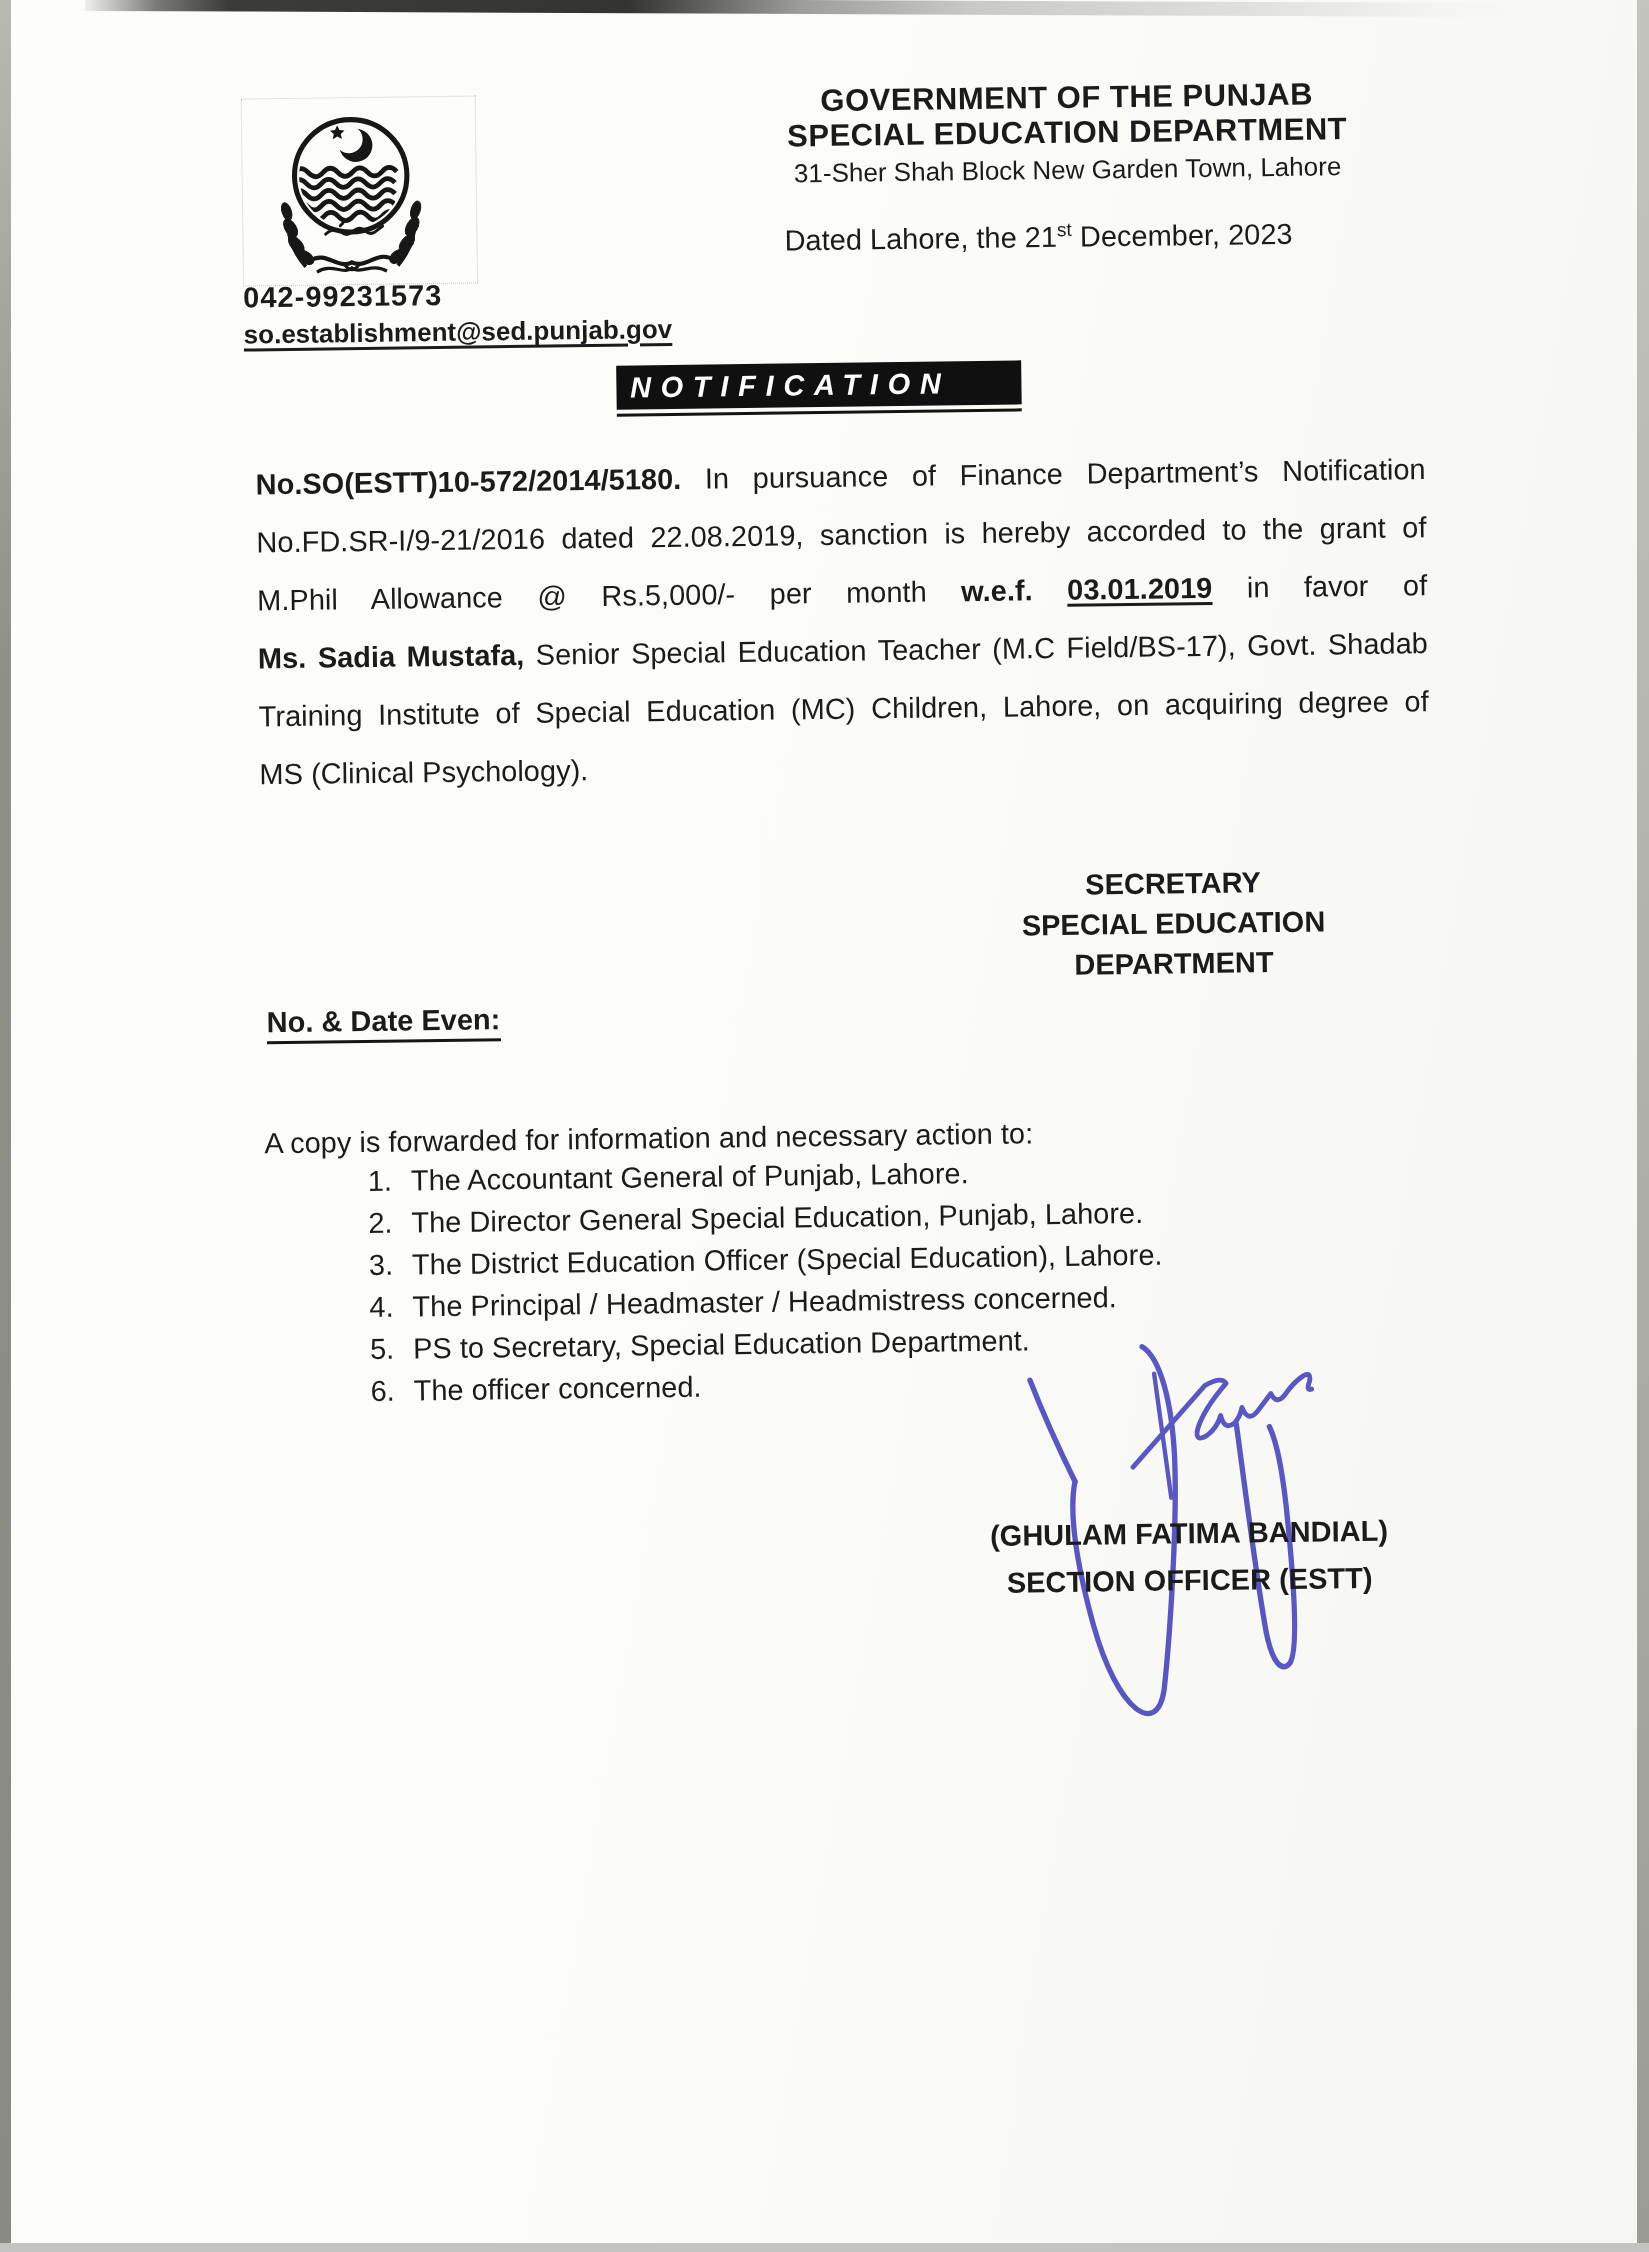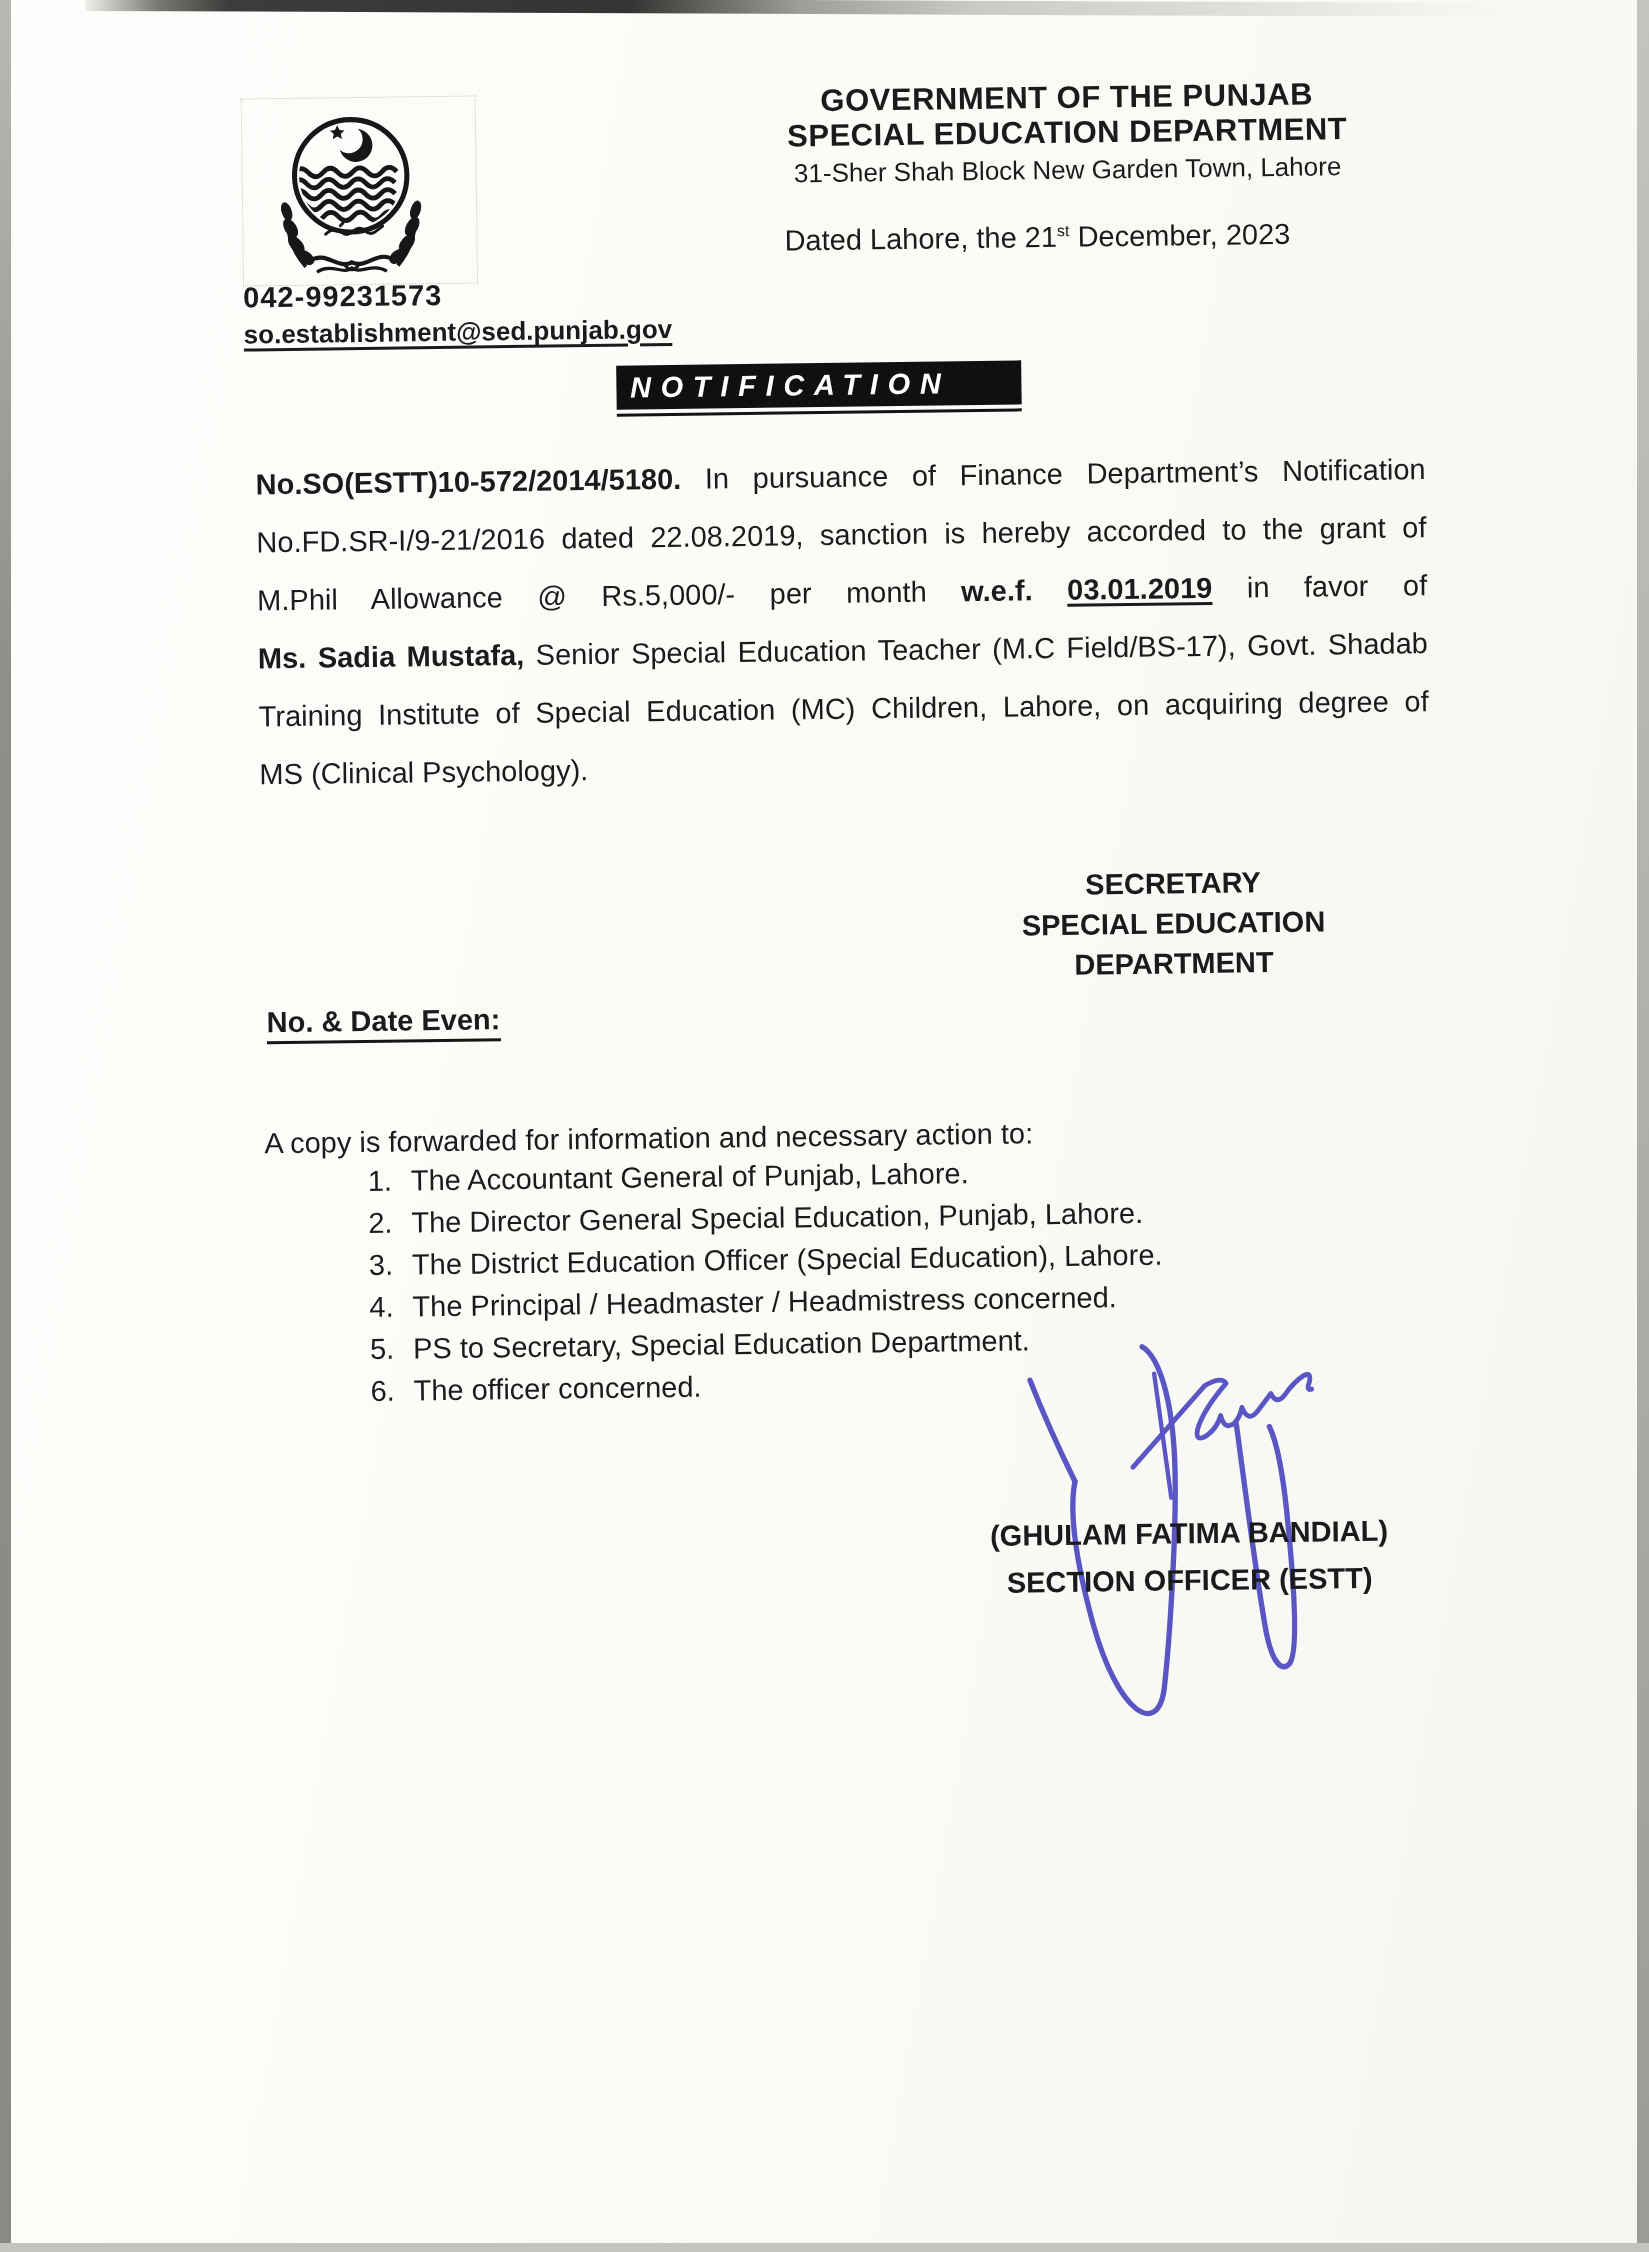--- a/index.html
+++ b/index.html
@@ -22,21 +22,21 @@
   .logo-box{position:absolute;left:254px;top:91px;width:233px;height:186px;
             border:1.9px dotted #c9c9c2;}
   .logo-box svg{position:absolute;left:7.8px;top:3.9px;}
   .phone{position:absolute;left:254px;top:274px;font-size:29px;font-weight:bold;letter-spacing:1px;}
   .email{position:absolute;left:254px;top:312px;font-size:26px;font-weight:bold;
          text-decoration:underline;text-decoration-thickness:2.9px;text-underline-offset:4.9px;}
   .head-block{position:absolute;left:726px;top:83px;width:708px;text-align:center;}
   .head-line{font-size:31px;font-weight:bold;line-height:35px;letter-spacing:0.5px;}
   .head-addr{font-size:26px;line-height:29px;margin-top:5.8px;}
   .dated{position:absolute;left:796px;top:224px;font-size:29px;}
-  .dated sup{font-size:16px;vertical-align:super;line-height:0;}
+  .dated sup{font-size:19px;vertical-align:super;line-height:0;}
 
   
   .notif-wrap{position:absolute;left:626px;top:363px;padding-bottom:3.9px;border-bottom:3.9px solid #141414;}
   .notif-bar{background:#101010;color:#fff;width:405px;height:44px;line-height:44px;
              font-size:29px;font-weight:bold;font-style:italic;letter-spacing:9.7px;
              padding:0 0 0 13.6px;box-sizing:border-box;white-space:nowrap;}
 
   
   .bodyblock{position:absolute;left:264px;top:448px;width:1170px;}
   .bline{font-size:29px;line-height:58px;text-align:justify;text-align-last:justify;}

